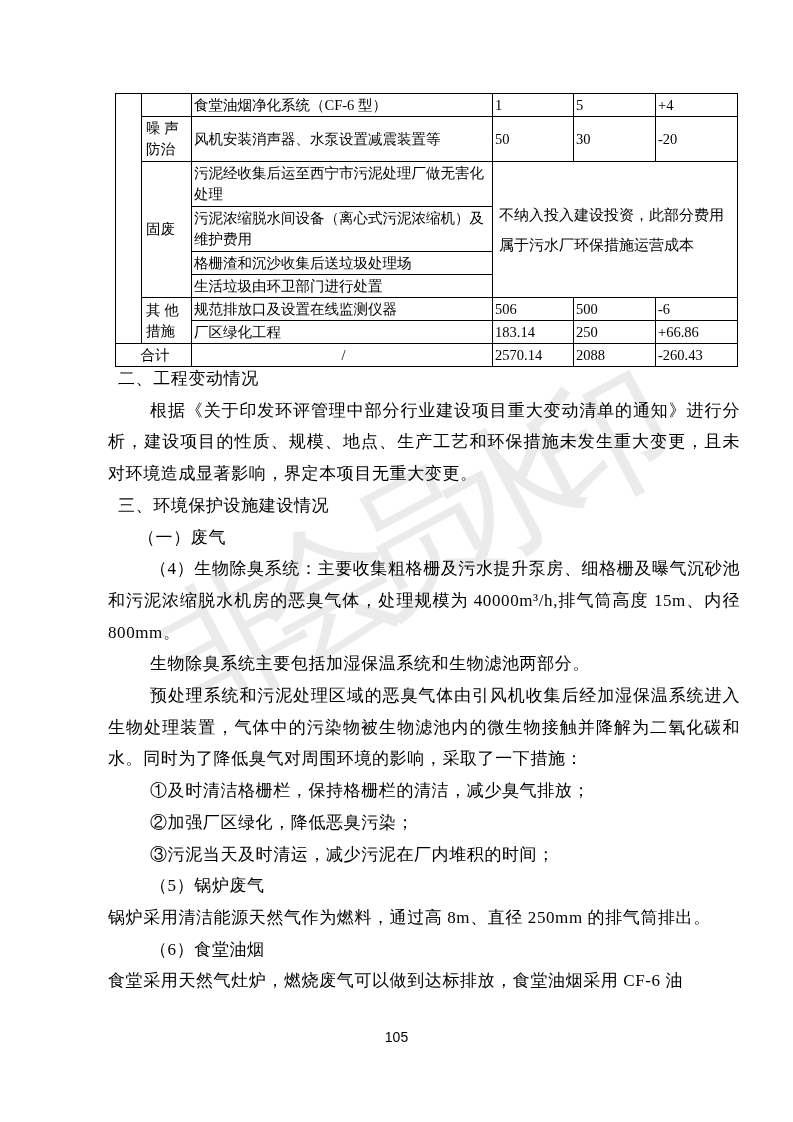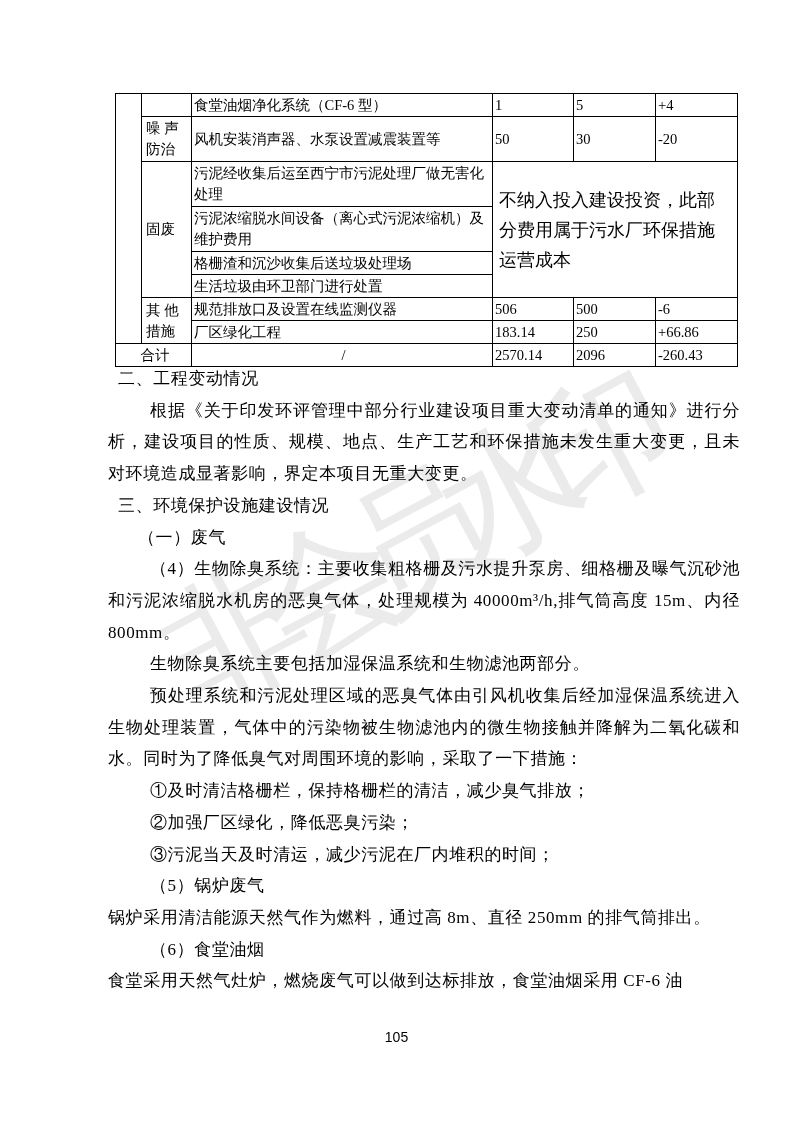--- a/index.html
+++ b/index.html
@@ -21,21 +21,21 @@
     border-collapse:collapse; table-layout:fixed; z-index:1;
     font-size:14.5px;
   }
   .doc-table td {
     border:1px solid #000; text-align:left; vertical-align:middle;
     padding:0 2px; line-height:21px; overflow:hidden;
   }
   tr.r1 { height:23px; }
   tr.r2 { height:45px; }
   td.cat { padding:0 4px; }
-  td.note-cell { text-align:left; font-size:18px; line-height:30px; padding:0 6px; vertical-align:middle; }
+  td.note-cell { text-align:left; font-size:15px; line-height:30px; padding:0 6px; vertical-align:middle; }
   td.left-cell { text-align:center; padding-left:5px; }
   
   .content { position:absolute; left:108px; top:363px; width:632px; z-index:1; }
   .p {
     margin:0; font-size:17px; line-height:31.7px; letter-spacing:0.6px;
     text-align:justify; text-justify:inter-ideograph;
   }
   .ind-h { padding-left:10px; }
   .ind-1 { text-indent:30px; }
   .ind-2 { text-indent:42px; }
@@ -100,21 +100,21 @@
       <tr class="r1">
         <td>厂区绿化工程</td>
         <td>183.14</td>
         <td>250</td>
         <td>+66.86</td>
       </tr>
       <tr class="r1">
         <td class="left-cell" colspan="2">合计</td>
         <td class="left-cell">/</td>
         <td>2570.14</td>
-        <td>2096</td>
+        <td>2088</td>
         <td>-260.43</td>
       </tr>
     </tbody>
   </table>
 
   <div class="content">
     <p class="p ind-h">二、工程变动情况</p>
     <p class="p ind-2">根据《关于印发环评管理中部分行业建设项目重大变动清单的通知》进行分析，建设项目的性质、规模、地点、生产工艺和环保措施未发生重大变更，且未对环境造成显著影响，界定本项目无重大变更。</p>
     <p class="p ind-h">三、环境保护设施建设情况</p>
     <p class="p ind-1">（一）废气</p>

